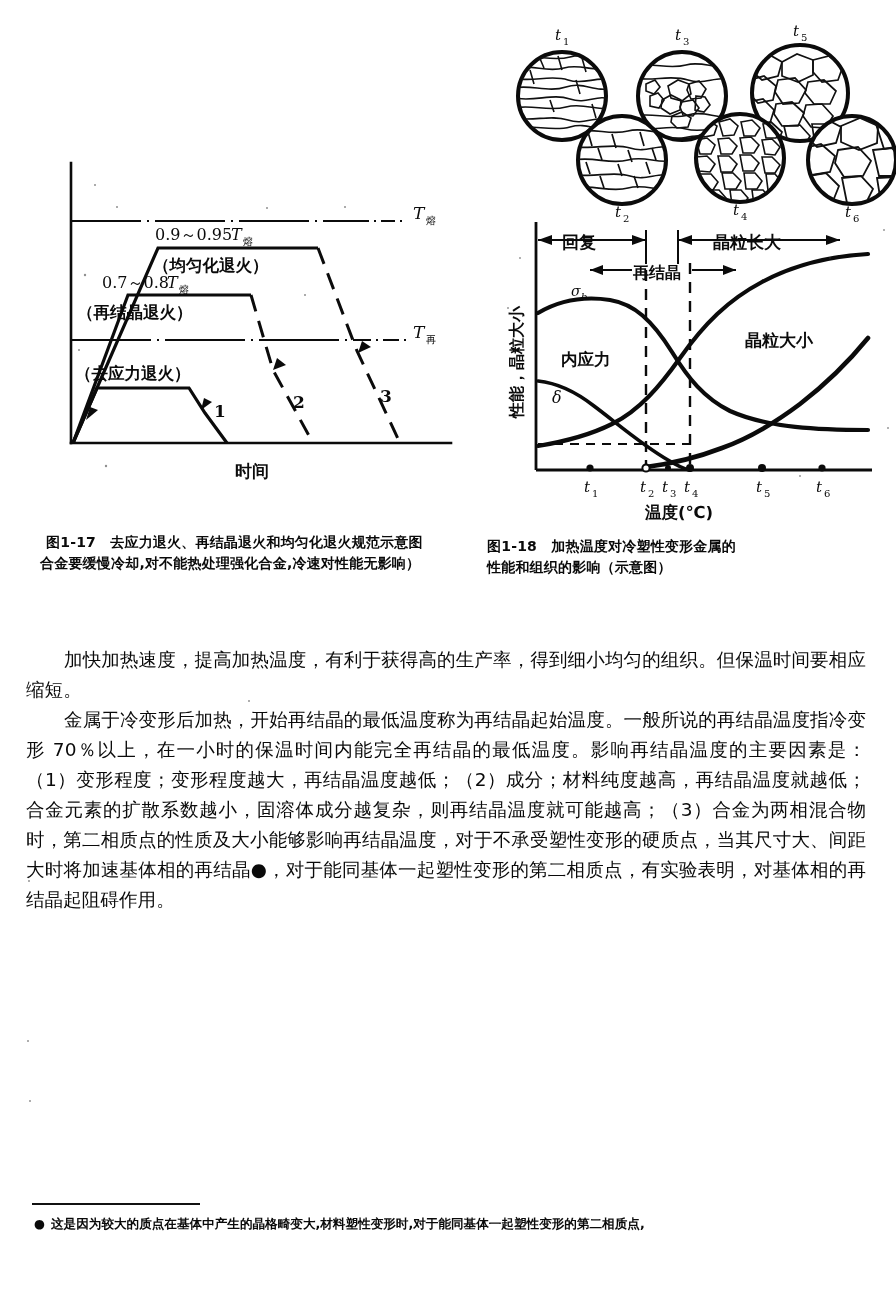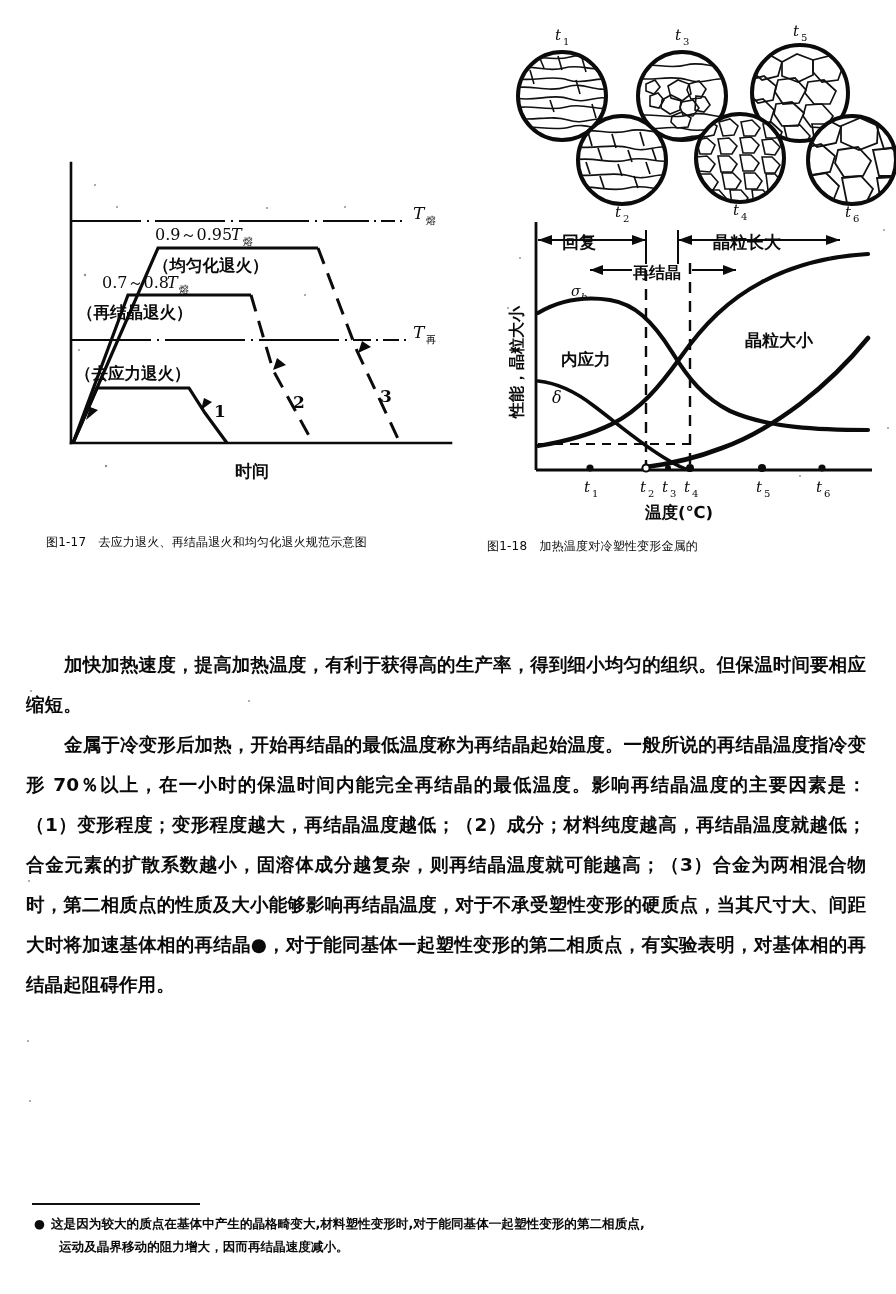--- a/index.html
+++ b/index.html
@@ -11,37 +11,37 @@
   }
   .page{position:absolute;inset:0;}
 
   
   .figures{position:absolute;left:0;top:0;width:896px;height:620px;}
 
   
   .figL{position:absolute;left:55px;top:155px;width:400px;height:350px;}
   .figL svg{display:block;}
   .cap{
-    position:absolute;font-weight:normal;font-size:12px;line-height:21px;
+    position:absolute;font-weight:bold;font-size:14px;line-height:21px;
     letter-spacing:0.2px;
   }
   .capL{left:40px;top:532px;width:420px;}
   .capL .l1{padding-left:6px;}
   .capL .l2{padding-left:18px;}
   .capL .l3{padding-left:0px;}
   .capR{left:487px;top:536px;width:400px;}
 
   
   .figR{position:absolute;left:500px;top:8px;width:396px;height:516px;}
   .figR svg{display:block;}
 
   
   .body{position:absolute;left:26px;top:645px;width:848px;}
   .para{
-    font-size:18.5px;line-height:40px;font-weight:bold;
+    font-size:18.5px;line-height:30px;font-weight:normal;
     text-align:justify;text-align-last:left;
     letter-spacing:0.1px;
     margin:0 8px 0 0;
   }
   .para.ind{text-indent:38px;}
 
   
   .fnrule{position:absolute;left:32px;top:1203px;width:168px;height:0;
           border-top:2.5px solid #111;}
   .footnote{position:absolute;left:34px;top:1213px;width:836px;
@@ -144,20 +144,21 @@
           <circle cx="24" cy="195" r="1"></circle>
             <circle cx="51" cy="311" r="1.2"></circle>
           <circle cx="212" cy="53" r="1"></circle>
             <circle cx="290" cy="52" r="1"></circle>
         </g>
       </svg>
     </div>
 
     <div class="cap capL">
       <div class="l1">图1-17　去应力退火、再结晶退火和均匀化退火规范示意图</div>
+      <div class="l3">合金要缓慢冷却,对不能热处理强化合金,冷速对性能无影响）</div>
     </div>
 
     <div class="figR">
       <svg width="396" height="516" viewBox="0 0 396 516" xmlns="http://www.w3.org/2000/svg">
 
         <defs>
           <clipPath id="c1">
               <circle cx="62" cy="88" r="44"></circle>
             </clipPath>
           <clipPath id="c3">
@@ -400,32 +401,32 @@
           <circle cx="384" cy="222" r="1"></circle>
             <circle cx="388" cy="420" r="1"></circle>
           <circle cx="300" cy="468" r="1"></circle>
             <circle cx="330" cy="250" r="1"></circle>
         </g>
       </svg>
     </div>
 
     <div class="cap capR">
       <div>图1-18　加热温度对冷塑性变形金属的</div>
+      <div>性能和组织的影响（示意图）</div>
     </div>
   </div>
 
   <div class="body">
     <p class="para ind">加快加热速度，提高加热温度，有利于获得高的生产率，得到细小均匀的组织。但保温时间要相应缩短。</p>
     <p class="para ind">金属于冷变形后加热，开始再结晶的最低温度称为再结晶起始温度。一般所说的再结晶温度指冷变形 70％以上，在一小时的保温时间内能完全再结晶的最低温度。影响再结晶温度的主要因素是：（1）变形程度；变形程度越大，再结晶温度越低；（2）成分；材料纯度越高，再结晶温度就越低；合金元素的扩散系数越小，固溶体成分越复杂，则再结晶温度就可能越高；（3）合金为两相混合物时，第二相质点的性质及大小能够影响再结晶温度，对于不承受塑性变形的硬质点，当其尺寸大、间距大时将加速基体相的再结晶●，对于能同基体一起塑性变形的第二相质点，有实验表明，对基体相的再结晶起阻碍作用。</p>
   </div>
 
   <div class="fnrule"></div>
   <div class="footnote">
     <span class="fnline"><span class="bullet">●</span><span>这是因为较大的质点在基体中产生的晶格畸变大,材料塑性变形时,对于能同基体一起塑性变形的第二相质点,</span></span>
-    <span class="fnline i">运动及晶界移动的阻力增大，因而再结晶速度减小。</span>
   </div>
 
   <div class="speck" style="left:30px;top:690px;width:2px;height:2px;"></div>
   <div class="speck" style="left:28px;top:880px;width:2px;height:2px;"></div>
   <div class="speck" style="left:27px;top:1040px;width:2px;height:2px;"></div>
   <div class="speck" style="left:29px;top:1100px;width:2px;height:2px;"></div>
   <div class="speck" style="left:248px;top:700px;width:2px;height:2px;"></div>
 </div>
 
 </body></html>

